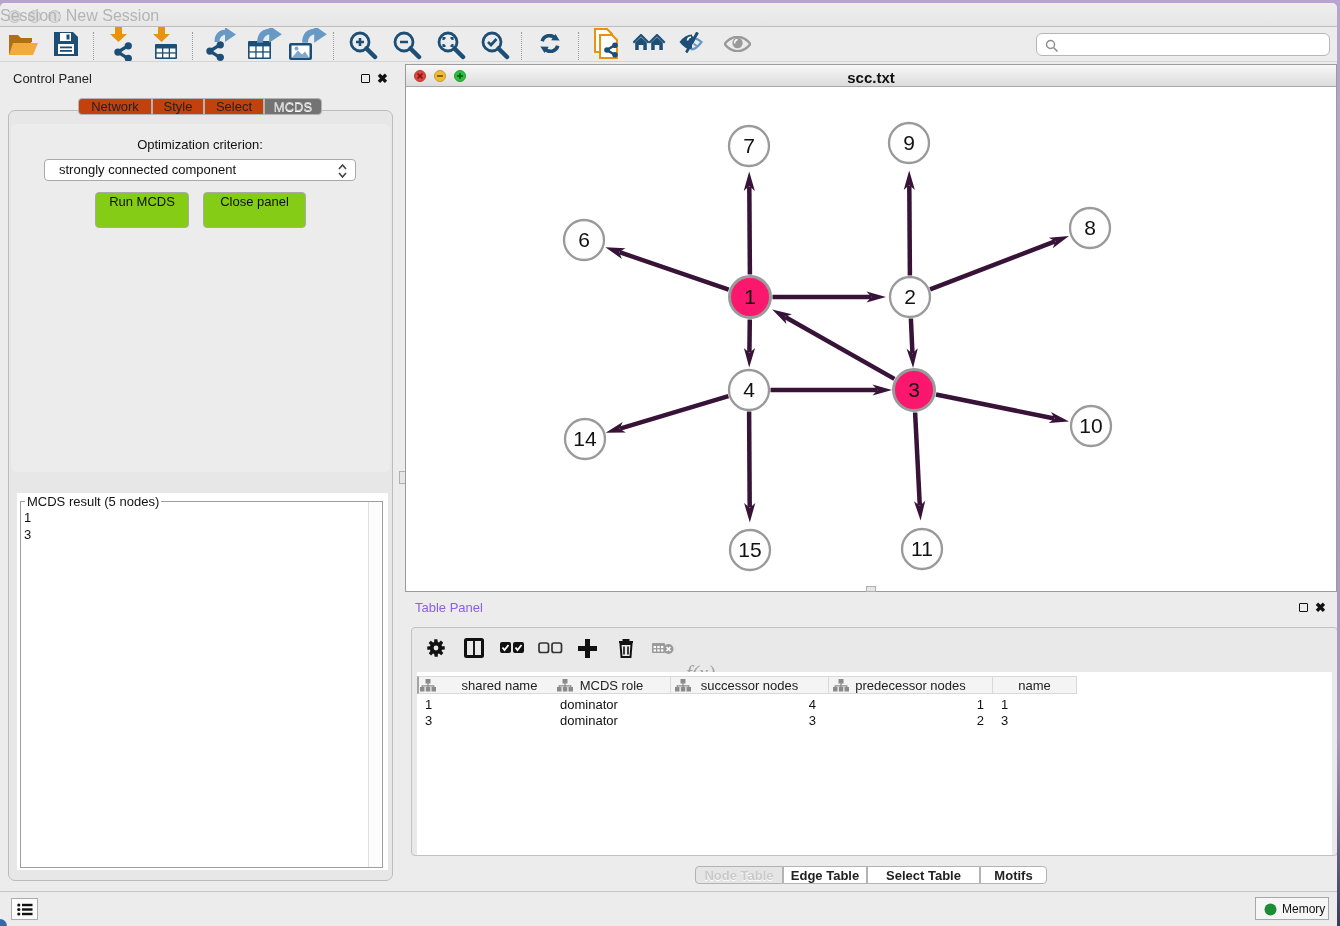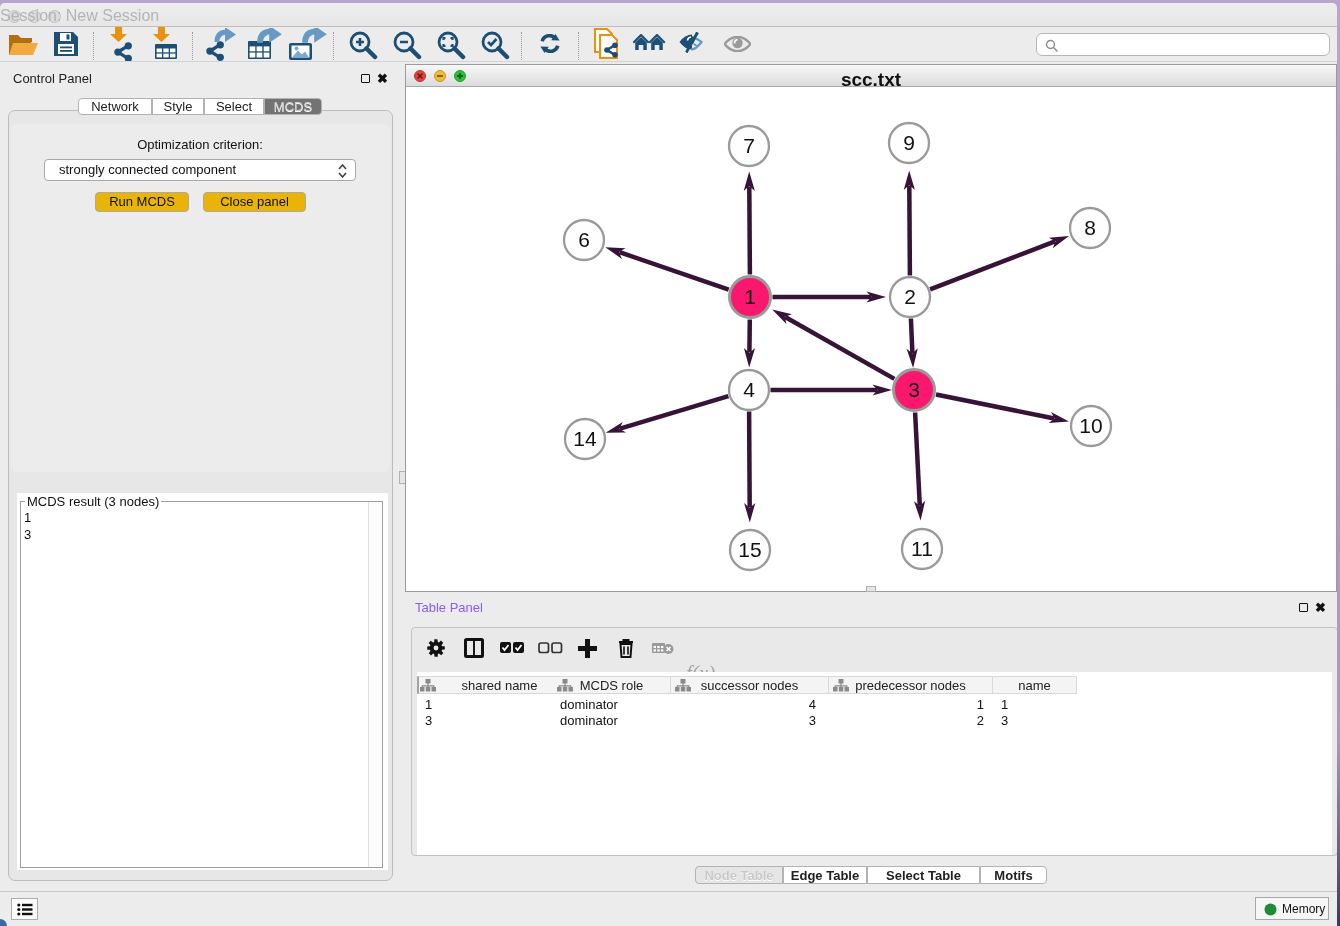--- a/index.html
+++ b/index.html
@@ -13,51 +13,51 @@
 #wtitle { position:absolute; top:4px; left:0; width:100%; text-align:left;
   font-size:16px; color:#b4b4b4; }
 #toolbar { position:absolute; left:0; top:27px; width:100%; height:35px;
   background:#ececec; border-bottom:1px solid #d4d4d4; }
 #pg { position:absolute; left:0; top:-3px; width:1337px; height:929px; }
 .vsep { position:absolute; top:5px; height:28px; width:0; border-left:1px dotted #9a9a9a; }
 #search { position:absolute; left:1036px; top:6px; width:294px; height:23px; background:#fff;
   border:1px solid #b6b6b6; border-radius:6px; }
 
 #cp-title { position:absolute; left:13px; top:71px; font-size:13px; color:#222; }
-.tab { position:absolute; top:98px; height:17px; background:#ffffff; border:1px solid #b3b3b3;
+.tab { position:absolute; top:98px; height:17px; background:#c2410c; border:1px solid #b3b3b3;
   font-size:13px; color:#222; text-align:center; line-height:16px; z-index:3; }
 #cp-group { position:absolute; left:8px; top:110px; width:385px; height:771px;
   border:1px solid #bcbcbc; border-radius:7px; background:#e7e7e7; }
 #cp-inner { position:absolute; left:11px; top:124px; width:379px; height:348px;
   background:#ececec; border-radius:6px; }
 #opt-label { position:absolute; left:0px; top:137px; width:400px; text-align:center;
   font-size:13px; color:#111; }
 #cp-select { position:absolute; left:44px; top:159px; width:312px; height:22px; background:#fff;
   border:1px solid #a9a9a9; border-radius:4px; font-size:13px; color:#111; line-height:20px;
   padding-left:14px; }
-.btn { position:absolute; top:192px; height:20px; background:#eab308; border:1px solid #a9a9a9;
+.btn { position:absolute; top:192px; height:36px; background:#84cc16; border:1px solid #a9a9a9;
   border-radius:4px; font-size:13px; color:#111; text-align:center; line-height:18px; }
 #mcds-white { position:absolute; left:17px; top:493px; width:371px; height:377px; background:#fff; }
 #mcds-field { position:absolute; left:20px; top:501px; width:363px; height:367px;
   border:1px solid #9e9e9e; }
 #mcds-legend { position:absolute; left:25px; top:494px; background:#fff; padding:0 2px;
   font-size:13px; color:#111; }
 #mcds-text { position:absolute; left:24px; top:509px; font-size:13px; color:#111; line-height:17px; }
 #mcds-sb { position:absolute; left:368px; top:502px; width:13px; height:365px; background:#fcfcfc;
   border-left:1px solid #e0e0e0; }
 
 #grab { position:absolute; left:399px; top:471px; width:8px; height:13px; background:#e6e6e6;
   border:1px solid #b0b0b0; }
 
 #net { position:absolute; left:405px; top:64px; width:932px; height:528px;
   border:1px solid #9b9b9b; background:#fff; }
 #net-tb { position:absolute; left:0; top:0; width:100%; height:22px;
   background:linear-gradient(#f7f7f7,#dcdcdc); border-bottom:1px solid #a8a8a8; }
 .ntl { position:absolute; top:5px; width:12px; height:12px; border-radius:50%; }
-#net-title { position:absolute; top:4px; width:100%; text-align:center; font-size:19px;
+#net-title { position:absolute; top:4px; width:100%; text-align:center; font-size:15px;
   font-weight:700; color:#111; }
 
 #tp-title { position:absolute; left:415px; top:600px; font-size:13px; color:#8b5cf6; }
 #tp-box { position:absolute; left:411px; top:627px; width:927px; height:229px;
   background:#e9e9e9; border:1px solid #c2c2c2; border-radius:4px; }
 #tp-table { position:absolute; left:417px; top:672px; width:915px; height:183px; background:#fff; }
 .th { position:absolute; top:676px; height:18px; background:#f4f4f4; border:1px solid #d9d9d9;
   border-left:none; font-size:13px; color:#222; text-align:center; line-height:17px; }
 .td { position:absolute; font-size:13px; color:#111; height:16px; line-height:16px; }
 .btab { position:absolute; top:866px; height:18px; background:#fff; border:1px solid #b3b3b3;
@@ -239,21 +239,21 @@
   <div id="opt-label">Optimization criterion:</div>
   <div id="cp-select">strongly connected component
     <svg style="position:absolute;right:8px;top:4px" width="9" height="14" viewBox="0 0 9 14">
       <path d="M1 5 L4.5 1 L8 5 M1 9 L4.5 13 L8 9" fill="none" stroke="#444" stroke-width="1.6"></path>
         </svg>
   </div>
   <div class="btn" style="left:95px;width:94px">Run MCDS</div>
   <div class="btn" style="left:203px;width:103px">Close panel</div>
   <div id="mcds-white"></div>
   <div id="mcds-field"></div>
-  <div id="mcds-legend">MCDS result (3 nodes)</div>
+  <div id="mcds-legend">MCDS result (5 nodes)</div>
   <div id="mcds-text">1<br>3</div>
   <div id="mcds-sb"></div>
   <div id="grab"></div>
   <div style="position:absolute;left:866px;top:586px;width:10px;height:6px;background:#e6e6e6;border:1px solid #b0b0b0;z-index:5"></div>
 
   <div id="net">
     <div id="net-tb">
       <div class="ntl" style="left:8px;background:#e2453c;border:1px solid #b03a33"></div>
       <div class="ntl" style="left:28px;background:#f0bc34;border:1px solid #c29a2b"></div>
       <div class="ntl" style="left:48px;background:#2dbf3e;border:1px solid #27992f"></div>

